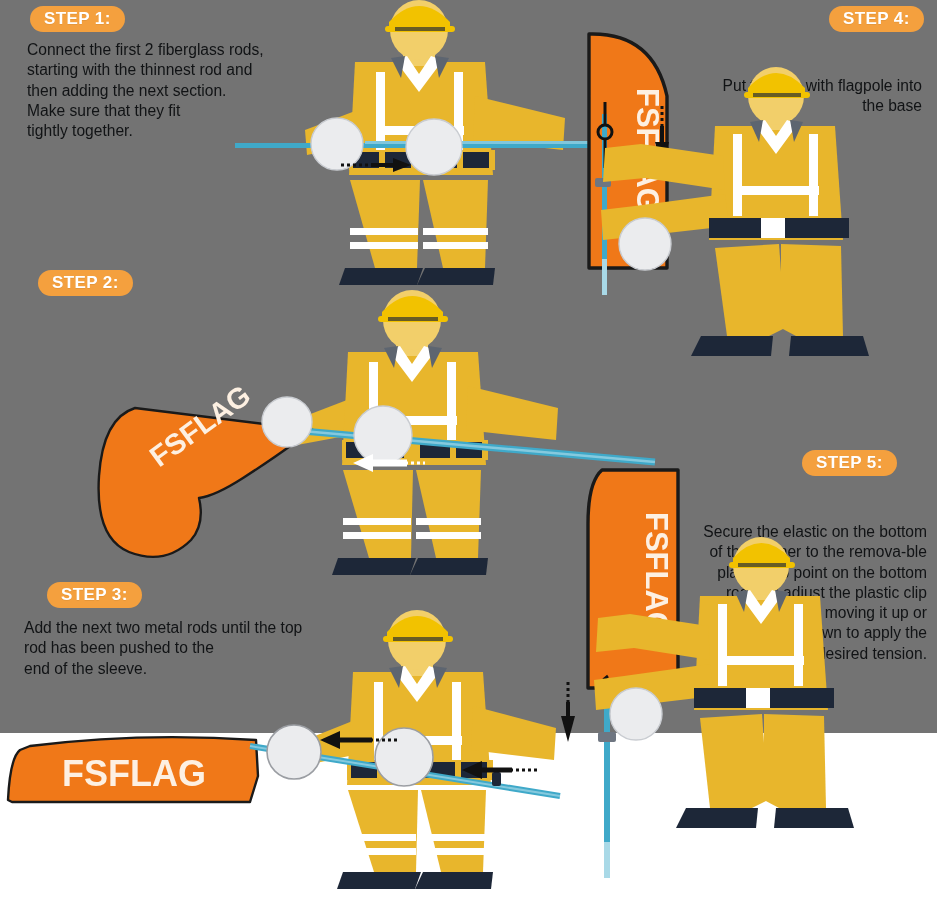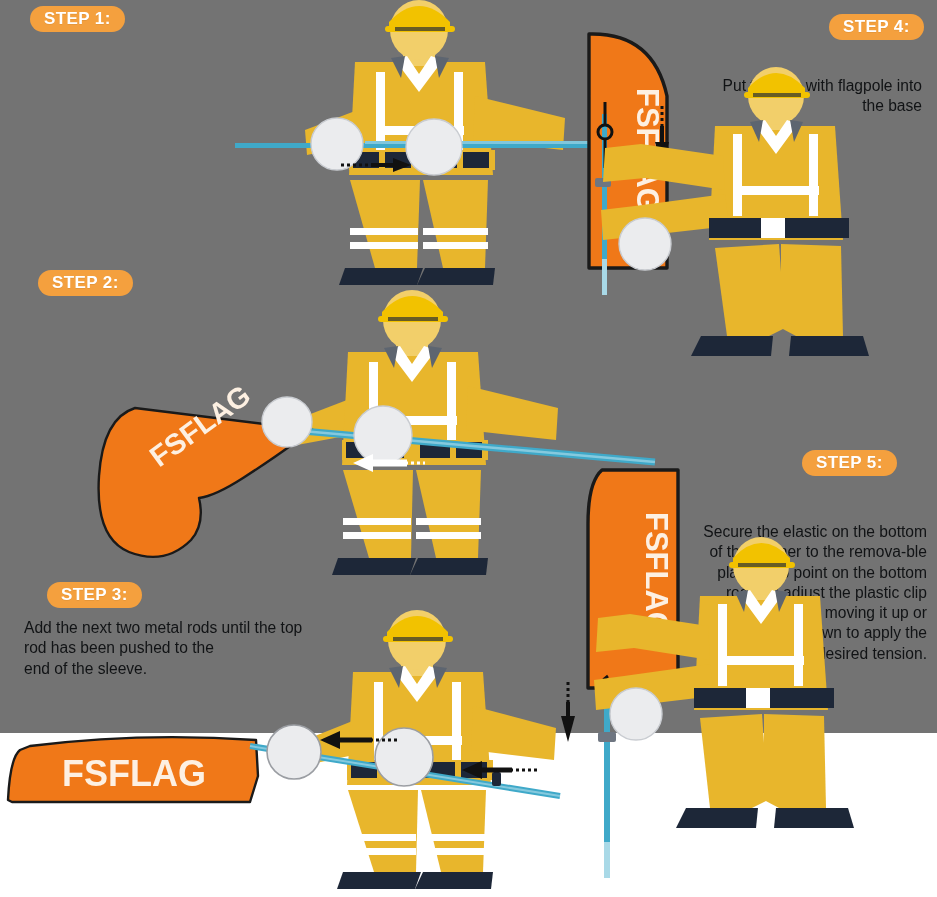--- a/index.html
+++ b/index.html
@@ -22,20 +22,25 @@
 
   svg.fig{position:absolute;overflow:visible;}
   .dashline{stroke:#111;stroke-width:3;stroke-dasharray:3 3;fill:none;}
 </style>
 </head>
 <body>
 
 <div id="stage">
 
   <div class="badge" style="left:30px;top:6px;">STEP 1:</div>
+  <div class="para" style="left:27px;top:40px;width:310px;">Connect the first 2 fiberglass rods,
+starting with the thinnest rod and
+then adding the next section.
+Make sure that they fit
+tightly together.</div>
 
   <svg class="fig" style="left:245px;top:0px;" width="400" height="290" viewBox="0 0 400 290">
 
     <g>
       <path d="M60 130 L118 108 L125 142 L62 155 Z" fill="#e8b62c"></path>
 
       <path d="M105 180 L175 180 L172 268 L130 268 Z" fill="#e8b62c"></path>
       <path d="M178 180 L243 180 L240 268 L198 268 Z" fill="#e8b62c"></path>
       <rect x="105" y="228" width="68" height="7" fill="#fff"></rect>
       <rect x="105" y="242" width="68" height="7" fill="#fff"></rect>
@@ -192,21 +197,21 @@
       <line x1="340" y1="140" x2="372" y2="140" stroke="#111" stroke-width="5"></line>
       <path d="M340 131 L320 140 L340 149 Z" fill="#111"></path>
     </g>
     <g>
       <line class="dashline" x1="510" y1="170" x2="538" y2="170"></line>
       <line x1="482" y1="170" x2="512" y2="170" stroke="#111" stroke-width="5"></line>
       <path d="M482 161 L462 170 L482 179 Z" fill="#111"></path>
     </g>
   </svg>
 
-  <div class="badge" style="left:829px;top:14px;">STEP 4:</div>
+  <div class="badge" style="left:829px;top:6px;">STEP 4:</div>
   <div class="para right" style="left:616px;top:40px;width:306px;">Put the flag with flagpole into
 the base</div>
 
   <svg class="fig" style="left:575px;top:18px;" width="362" height="390" viewBox="0 0 362 390">
 
     <g>
       <path d="M14 16 Q78 14 92 78 L92 250 L14 250 Z" fill="#f07818" stroke="#1a1a1a" stroke-width="3.4" stroke-linejoin="round"></path>
       <text x="0" y="0" fill="#fdf0e2" font-family="Liberation Sans, sans-serif" font-size="31" font-weight="bold" transform="translate(62,70) rotate(90)">FSFLAG</text>
     </g>
 

